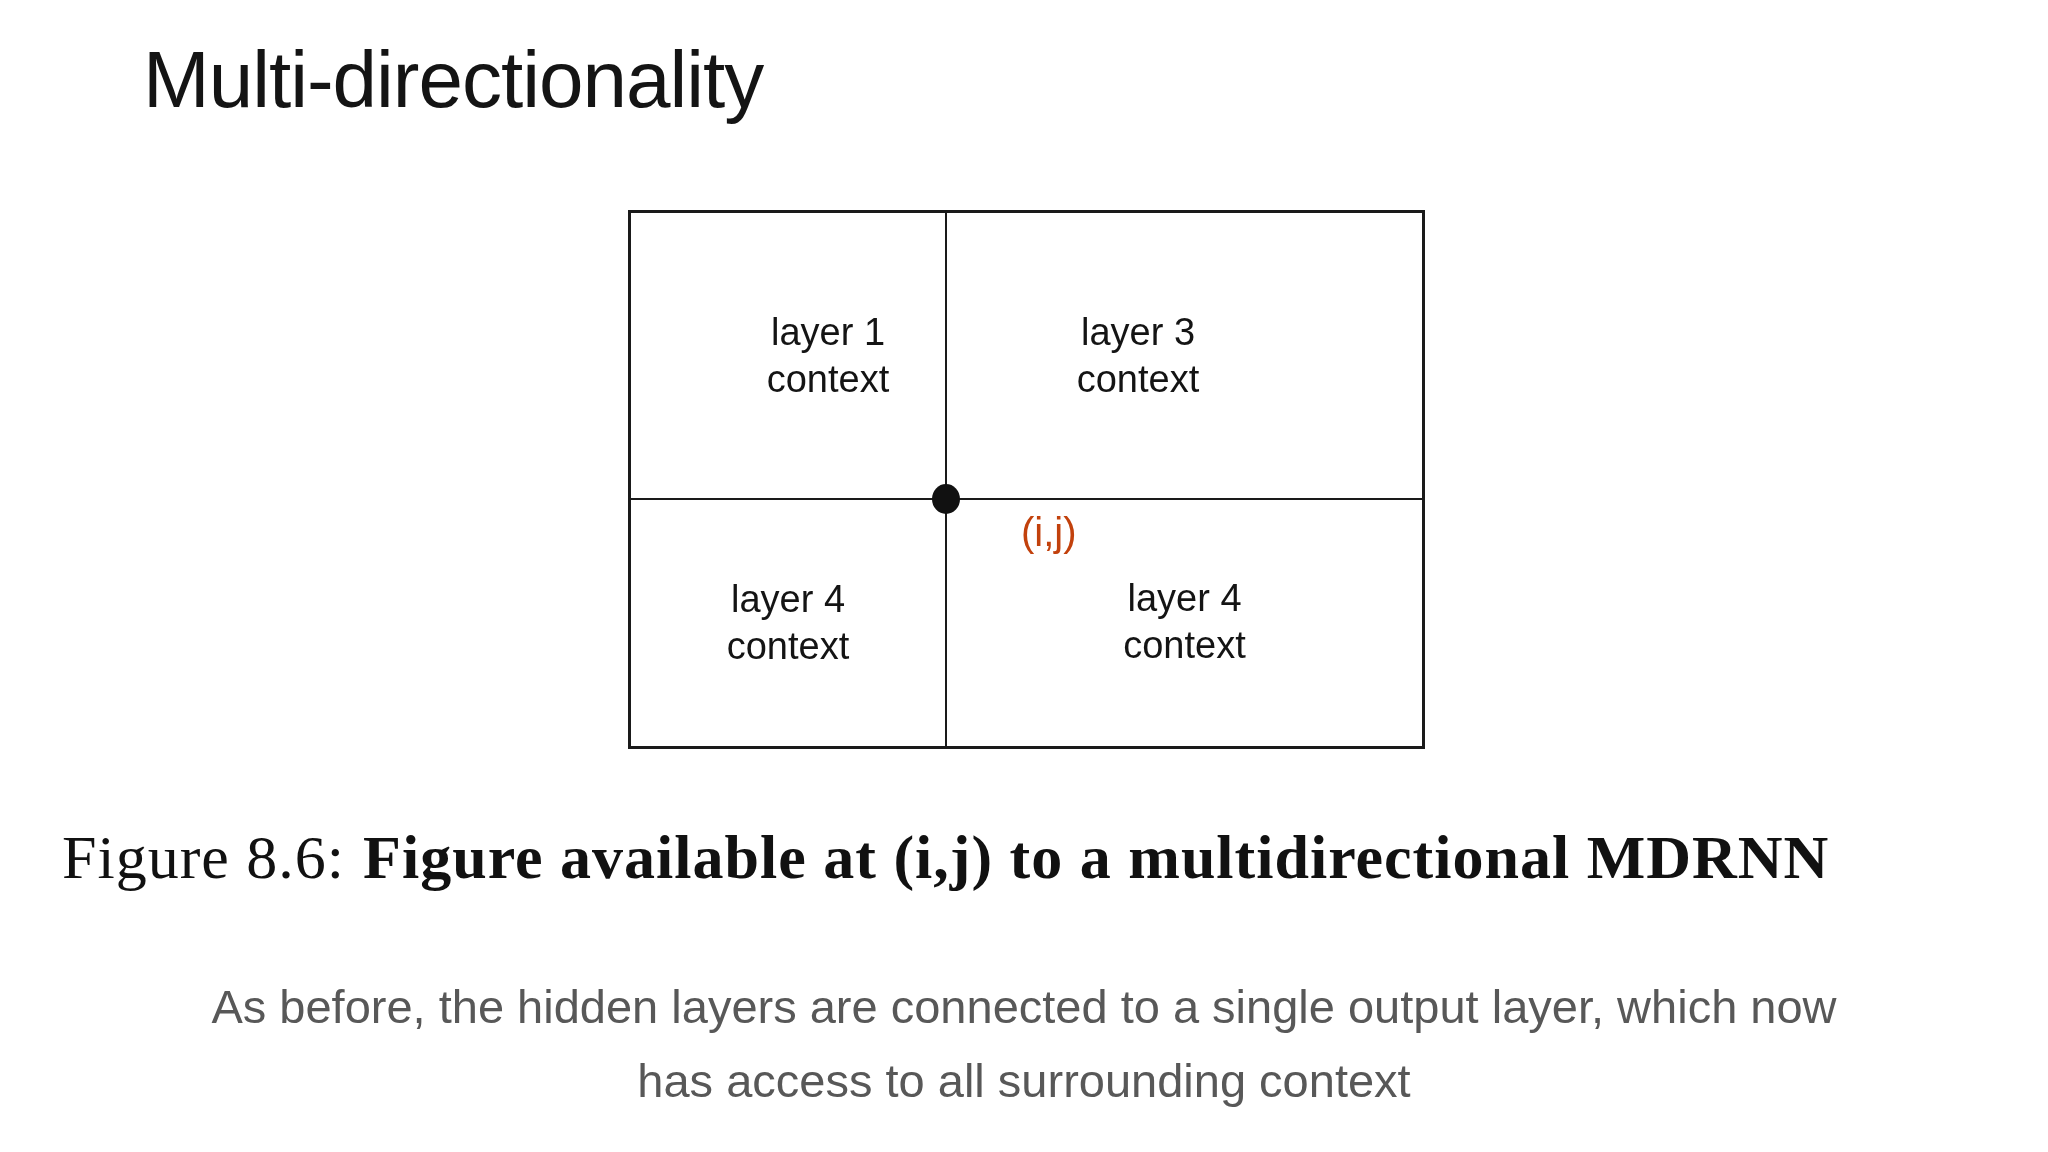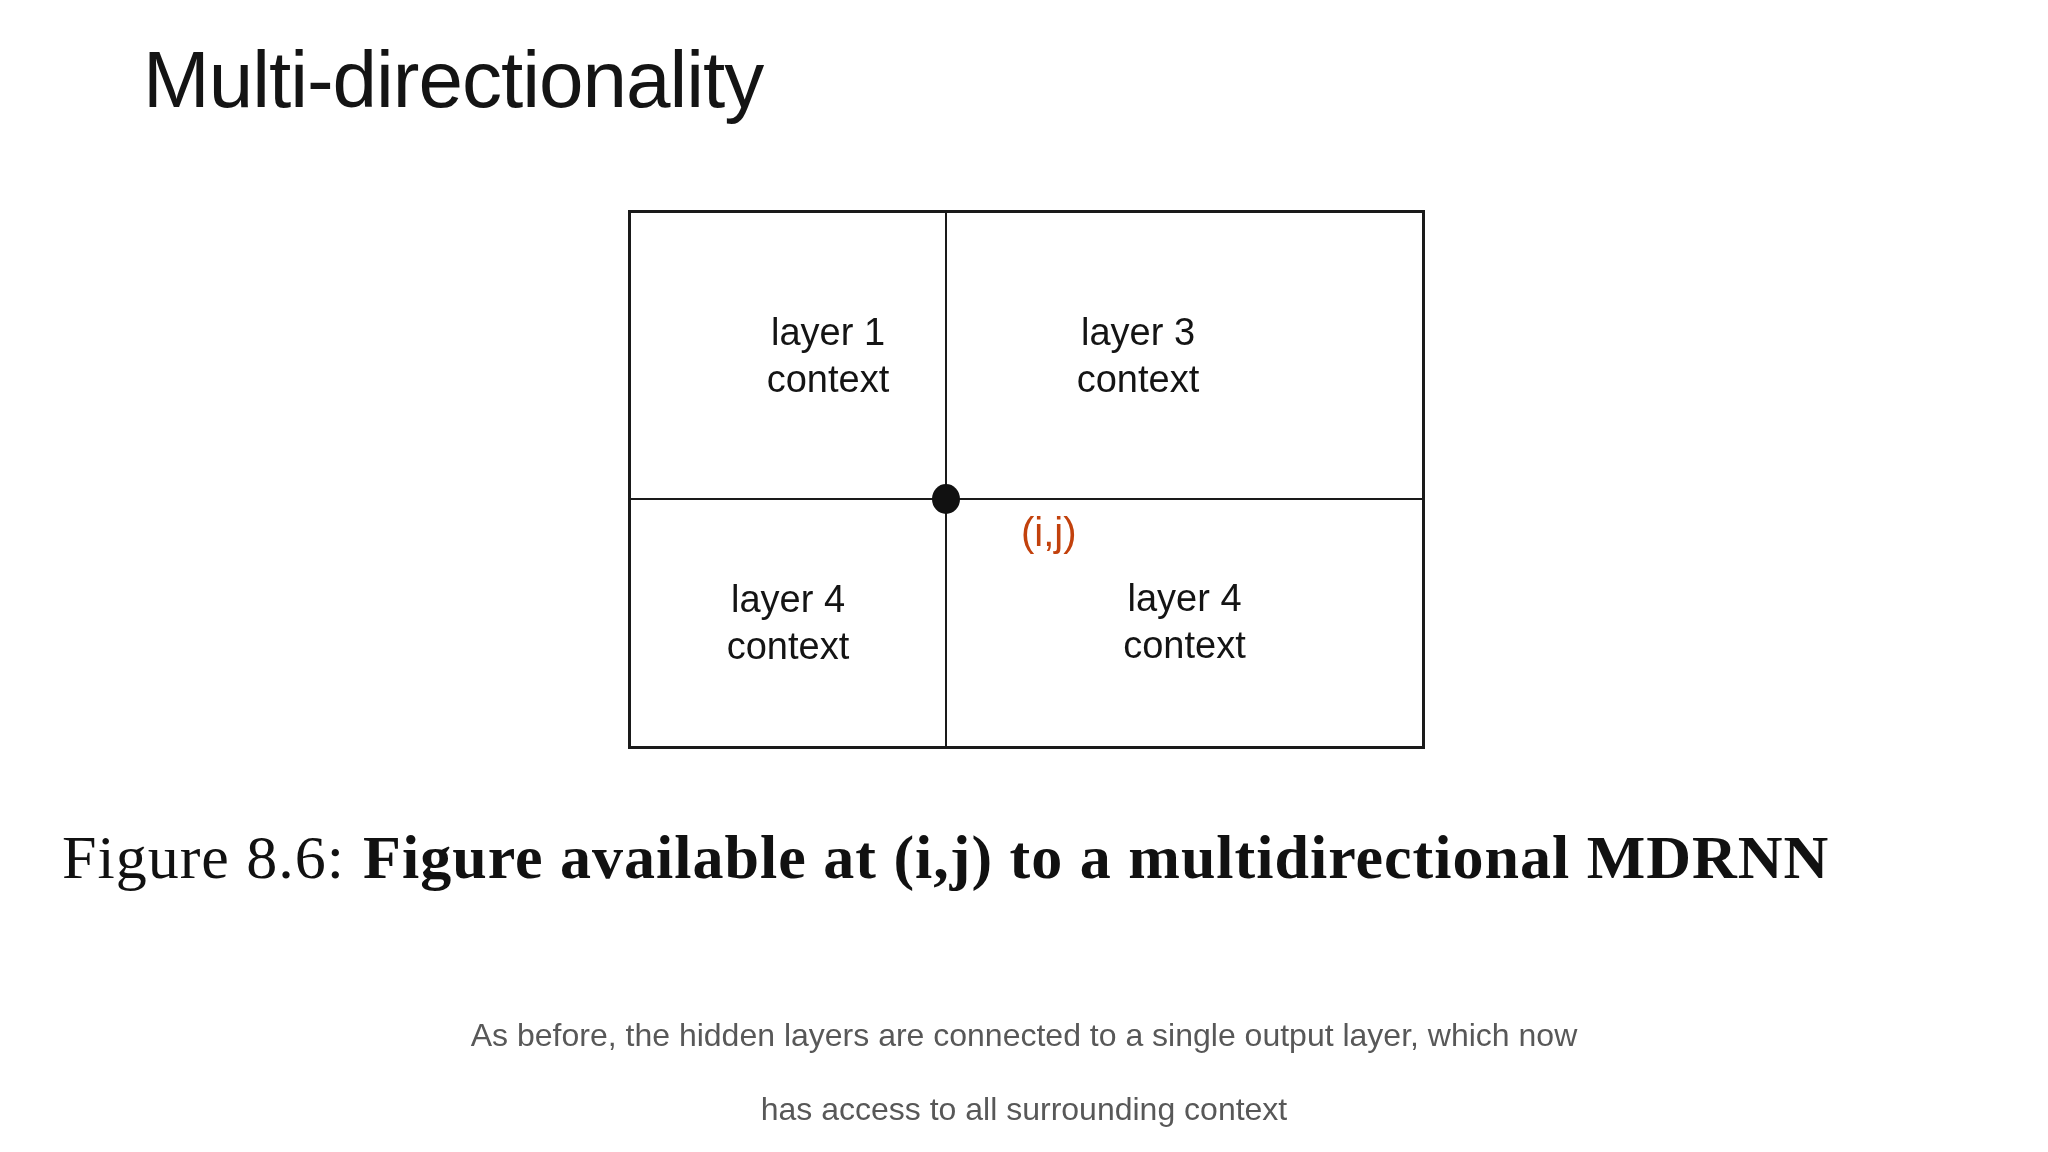--- a/index.html
+++ b/index.html
@@ -105,24 +105,24 @@
     font-weight: 400;
     margin-right: 18px;
   }
   .figure-caption .caption-bold {
     font-weight: 700;
   }
   
   .body-text {
     position: absolute;
     left: 0;
-    top: 998px;
+    top: 970px;
     width: 2048px;
     text-align: center;
-    font-size: 32px;
+    font-size: 47px;
     line-height: 74px;
     color: #585858;
   }
 </style>
 </head>
 <body>
 
 <div class="slide">
 
   <div class="slide-title">Multi-directionality</div>

